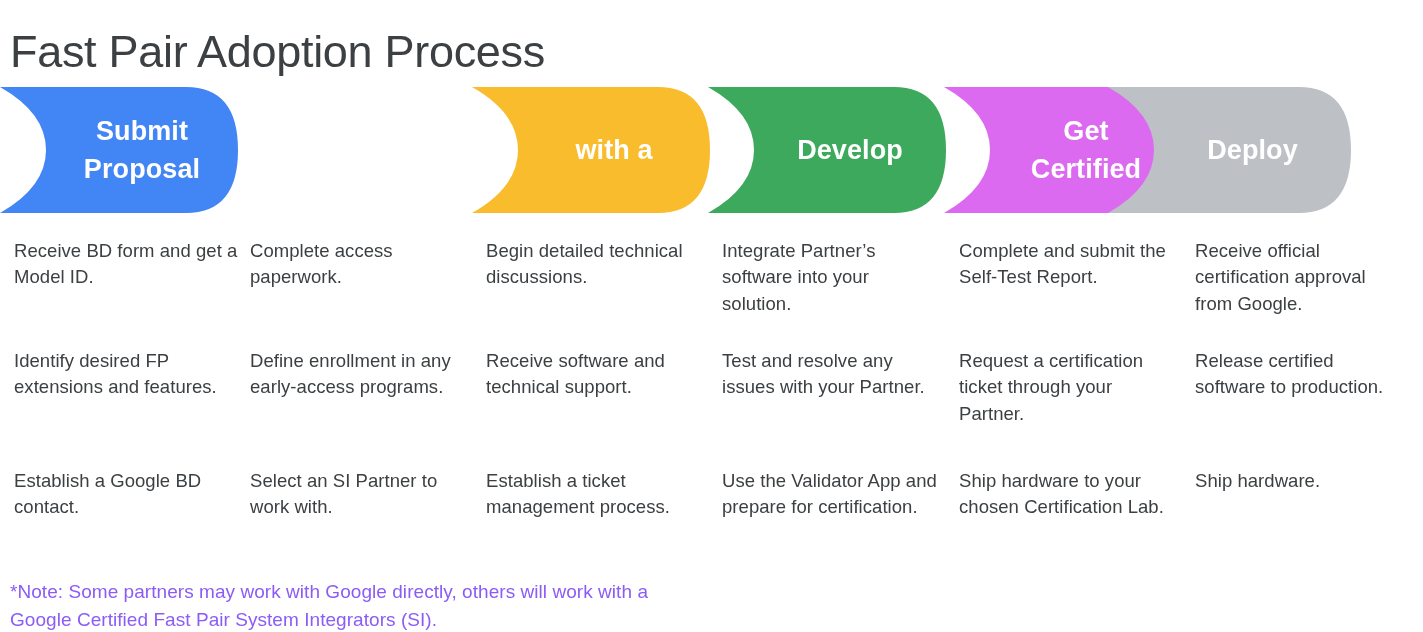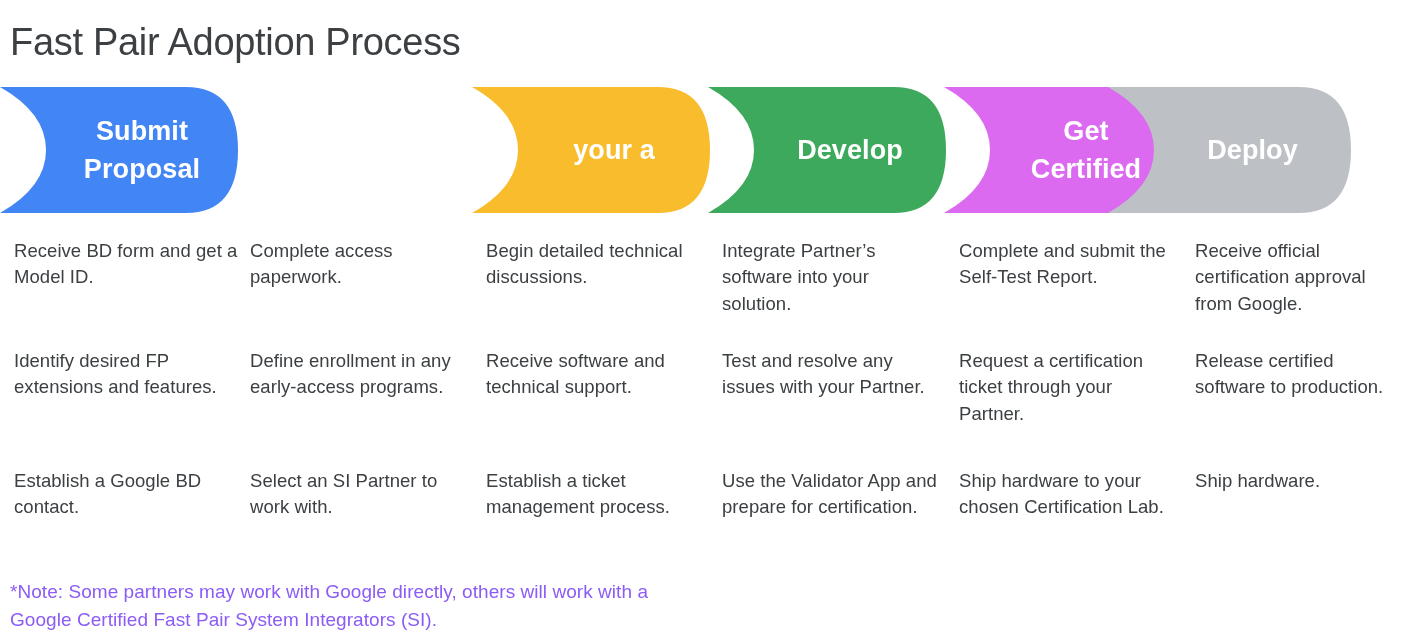--- a/index.html
+++ b/index.html
@@ -15,21 +15,21 @@
     font-family: "Liberation Sans", "DejaVu Sans", sans-serif;
     color: #3c4043;
     -webkit-font-smoothing: antialiased;
   }
 
   
   #page-title {
     position: absolute;
     left: 10px;
     top: -6px;
-    font-size: 38px;
+    font-size: 45px;
     font-weight: 300;
     letter-spacing: -0.3px;
     color: #3c4043;
     white-space: nowrap;
     line-height: 1.25;
   }
 
   
   #banner-strip {
     position: absolute;
@@ -120,21 +120,21 @@
     </div>
   </div>
 
 
   <div class="banner" style="left:472px; width:238px;">
     <svg viewBox="0 0 238 126" preserveAspectRatio="none">
       <path d="M0,0 H186 Q238,0 238,63 Q238,126 186,126 H0 Q46,100 46,63 Q46,26 0,0 Z" fill="#F9BC2C"></path>
     </svg>
     <div class="banner-label" style="left:46px; width:192px;gap:46px;">
       <span>Work</span>
-      <span>your a</span>
+      <span>with a</span>
       <span>Partner*</span>
     </div>
   </div>
 
   <div class="banner" style="left:944px; width:238px;">
     <svg viewBox="0 0 238 126" preserveAspectRatio="none">
       <path d="M0,0 H186 Q238,0 238,63 Q238,126 186,126 H0 Q46,100 46,63 Q46,26 0,0 Z" fill="#DC6AF0"></path>
     </svg>
     <div class="banner-label" style="left:46px; width:192px;">
       <span>Get</span>

